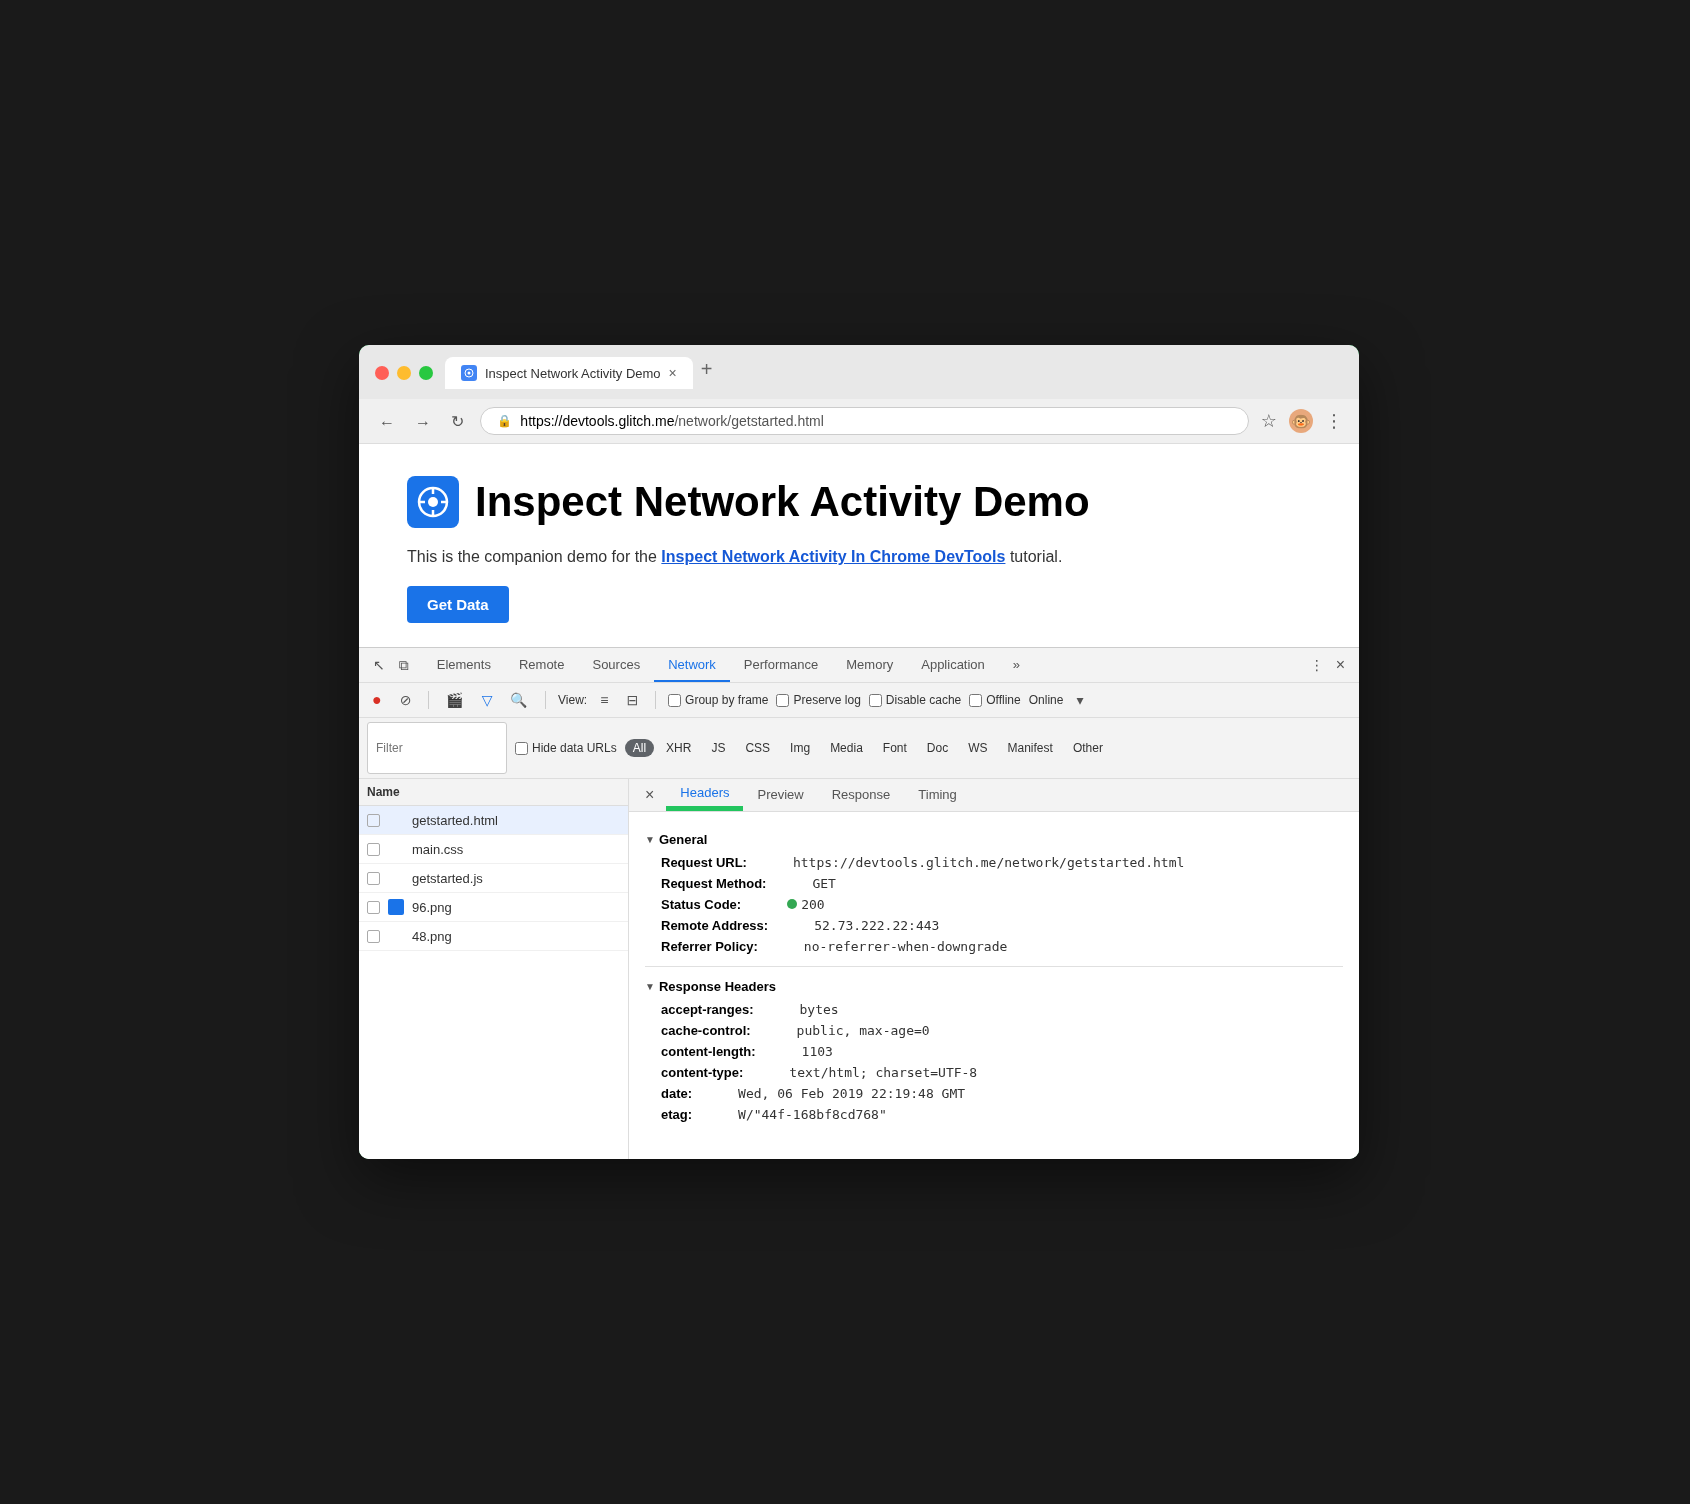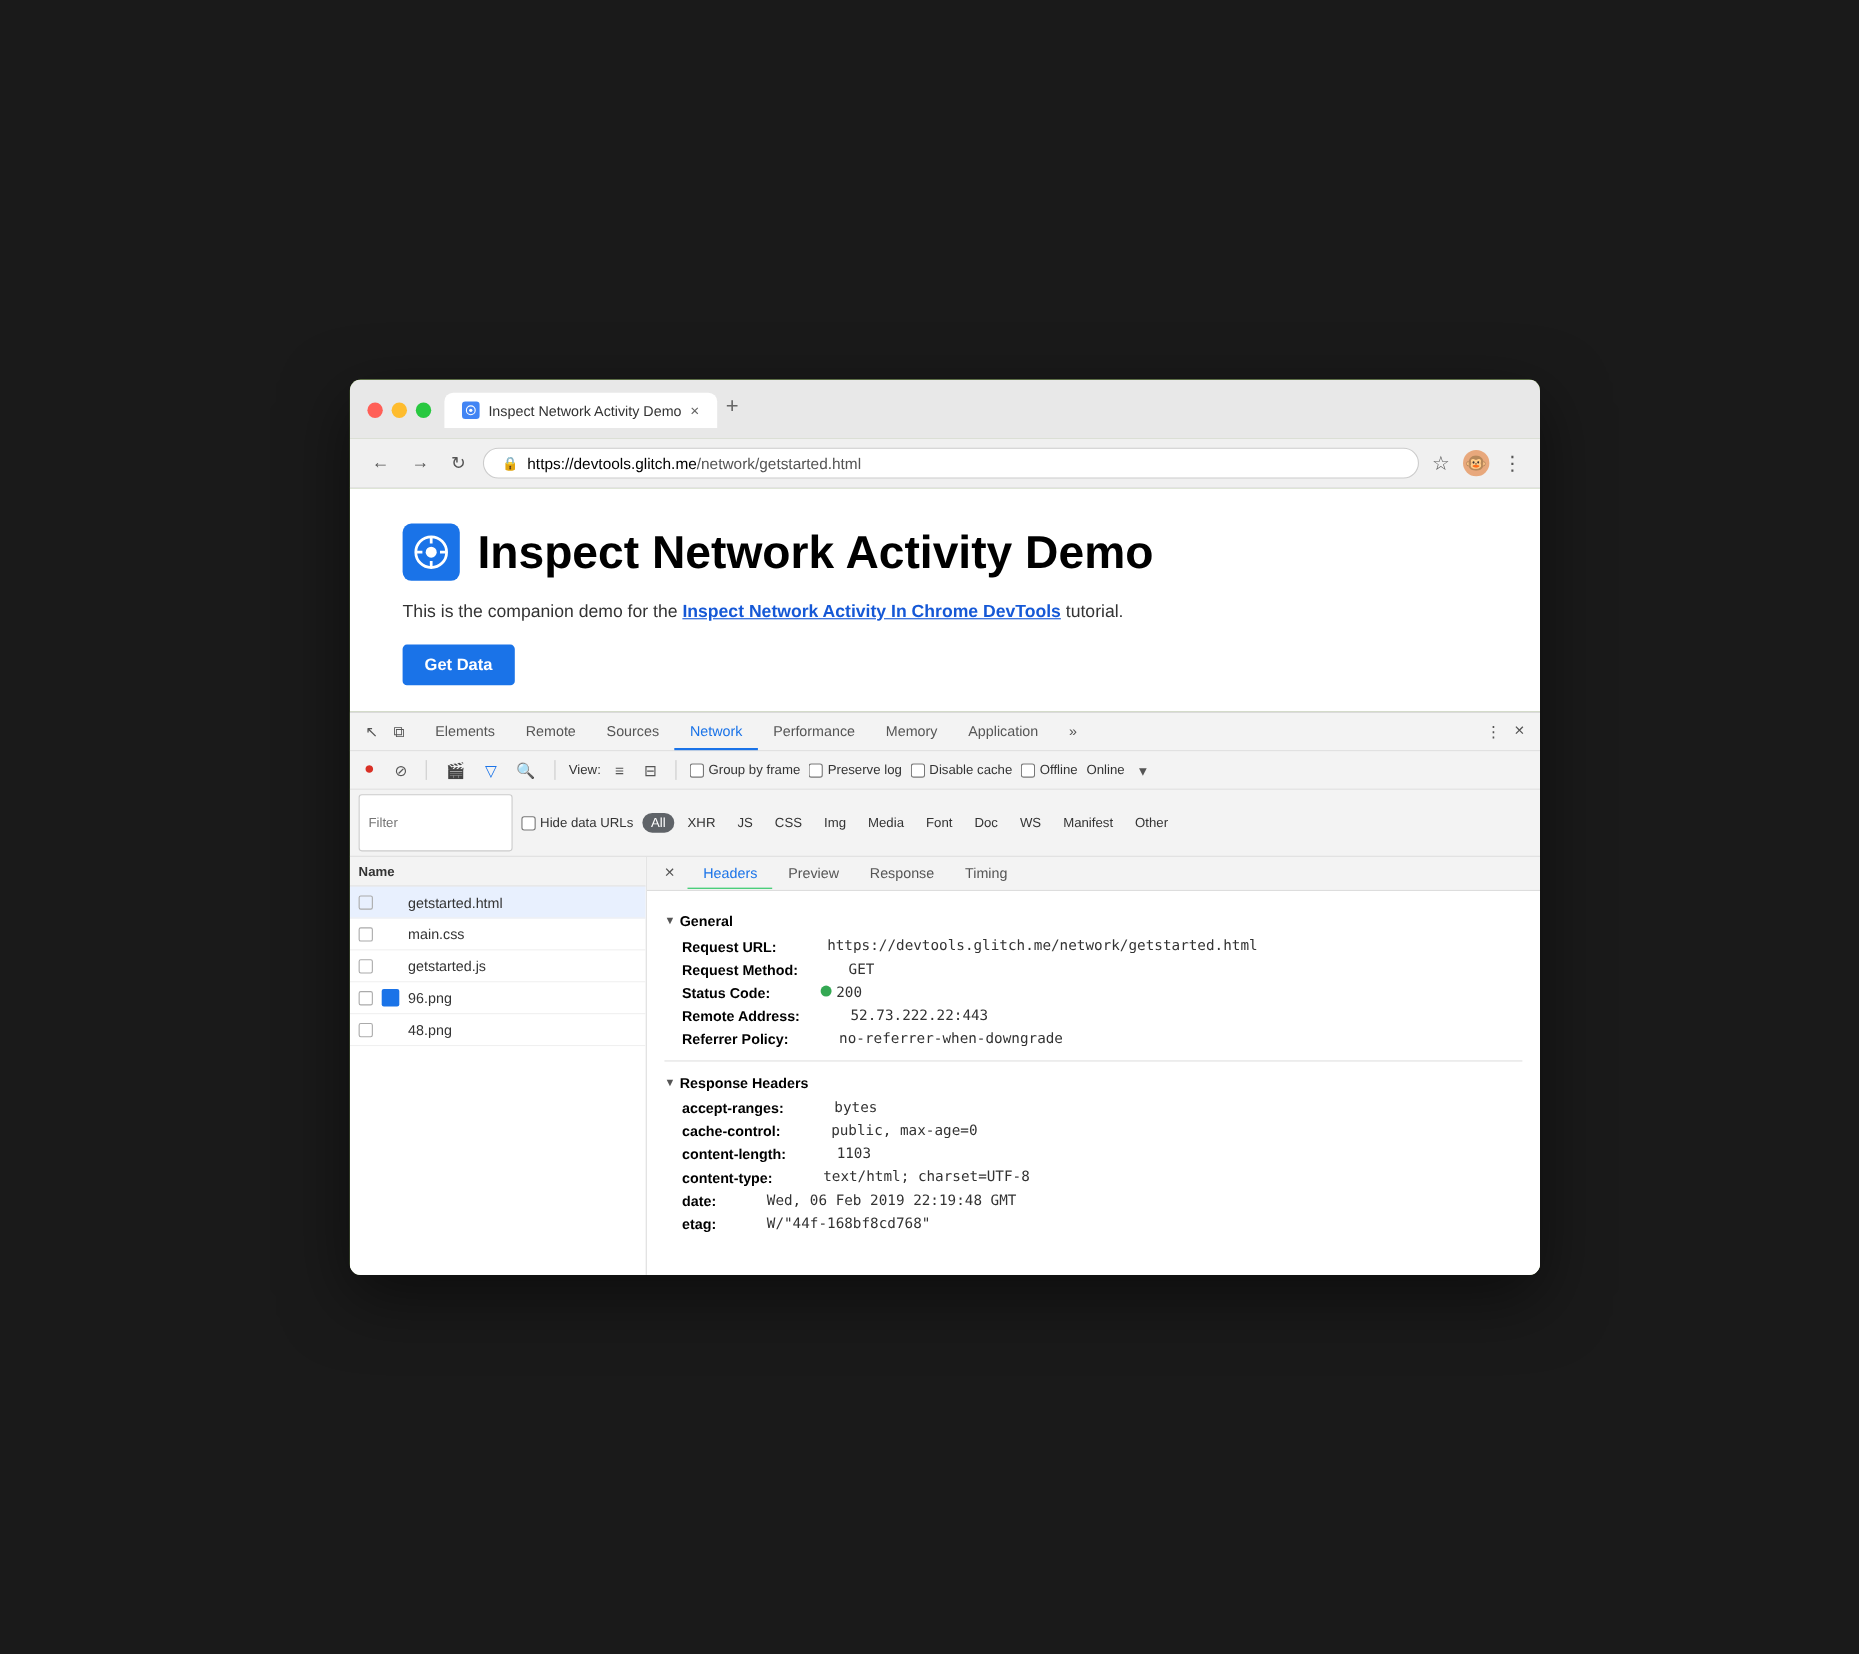--- a/index.html
+++ b/index.html
@@ -5,22 +5,22 @@
     * { box-sizing: border-box; margin: 0; padding: 0; }
     body {
       background: #1a1a1a;
       display: flex;
       justify-content: center;
       align-items: center;
       min-height: 100vh;
       font-family: -apple-system, BlinkMacSystemFont, 'Segoe UI', sans-serif;
     }
     .browser-window {
-      width: 1082px;
-      background: #4d7c0f;
+      width: 1000px;
+      background: #22c55e;
       border-radius: 10px;
       overflow: hidden;
       box-shadow: 0 20px 60px rgba(0,0,0,0.5);
       margin-left: 28px;
     }
     
     .title-bar {
       background: #e8e8e8;
       padding: 12px 16px 0 16px;
       display: flex;
@@ -381,21 +381,21 @@
       color: #555;
       cursor: pointer;
       border-bottom: 2px solid transparent;
       background: none;
       border-top: none;
       border-left: none;
       border-right: none;
     }
     .detail-tab.active {
       color: #1a73e8;
-      border-bottom: 1px solid #22c55e;
+      border-bottom: 5px solid #22c55e;
     }
     .detail-content {
       padding: 12px 16px;
       font-size: 13px;
     }
     .section-header {
       display: flex;
       align-items: center;
       gap: 4px;
       font-weight: 700;

